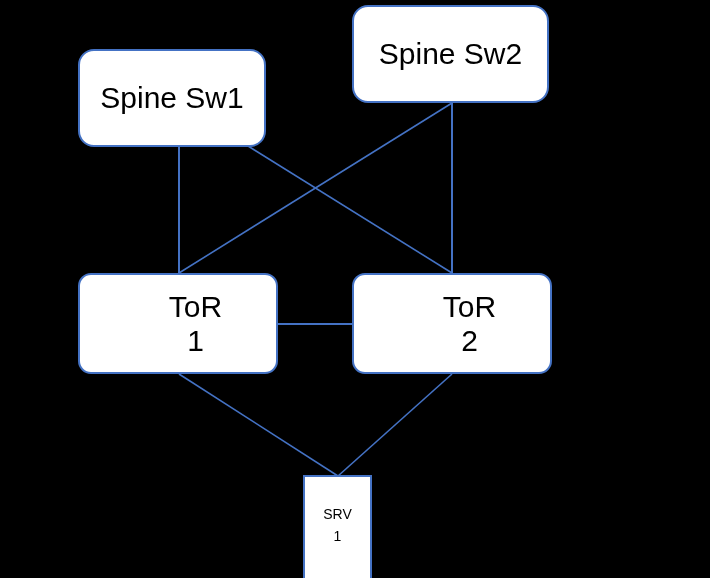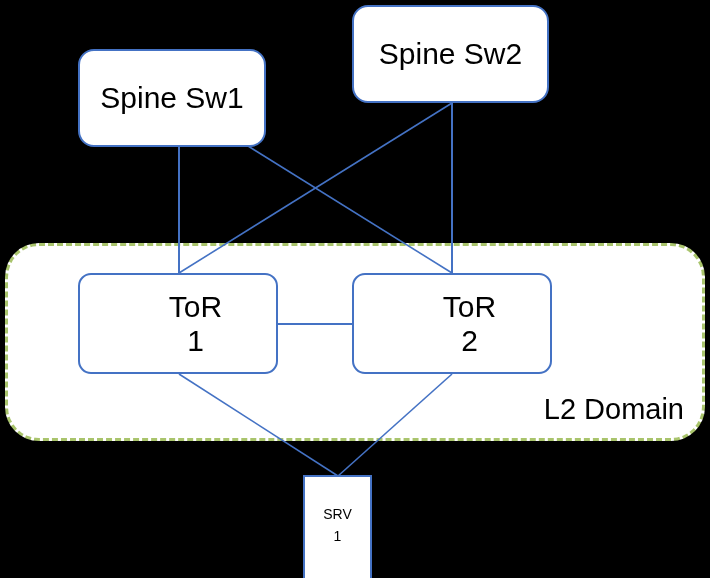--- a/index.html
+++ b/index.html
@@ -76,23 +76,20 @@
     color: #000000;
     white-space: nowrap;
   }
   .node-line { display: block; }
 </style>
 </head>
 <body>
 
 <div id="canvas">
 
-  <div id="l2domain">
-    <div id="l2domain-label">L2 Domain</div>
-  </div>
 
   <svg id="links" viewBox="0 0 710 578" xmlns="http://www.w3.org/2000/svg">
     <line x1="179" y1="103" x2="179" y2="273" stroke="#4472C4" stroke-width="2"></line>
     <line x1="179" y1="103" x2="452" y2="273" stroke="#4472C4" stroke-width="1.6"></line>
     <line x1="452" y1="103" x2="179" y2="273" stroke="#4472C4" stroke-width="1.6"></line>
     <line x1="452" y1="103" x2="452" y2="273" stroke="#4472C4" stroke-width="2"></line>
     <line x1="278" y1="324" x2="352" y2="324" stroke="#4472C4" stroke-width="2"></line>
     <line x1="179" y1="374" x2="338" y2="476" stroke="#4472C4" stroke-width="1.6"></line>
     <line x1="452" y1="374" x2="338" y2="476" stroke="#4472C4" stroke-width="1.6"></line>
   </svg>

